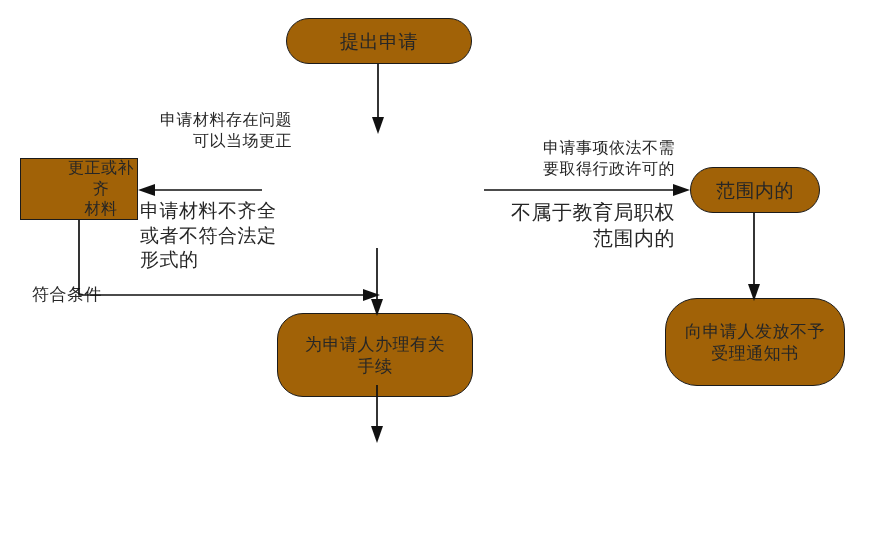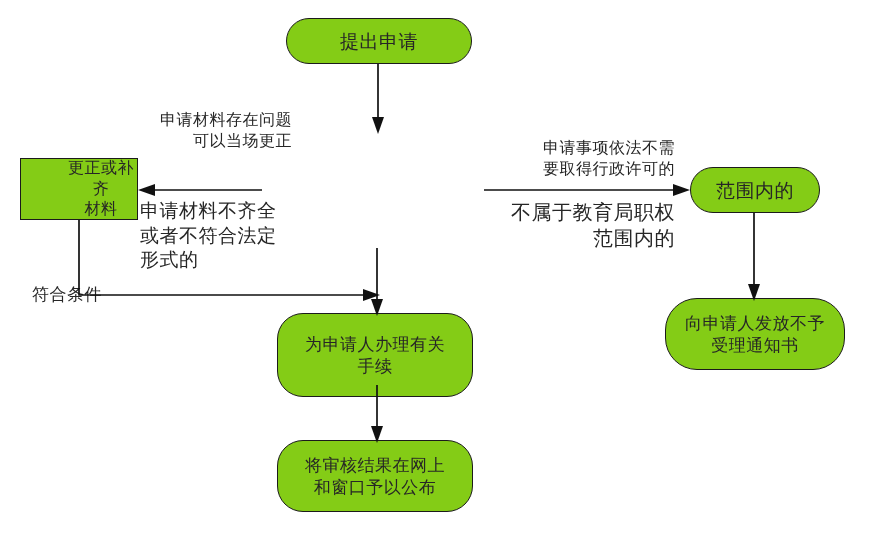--- a/index.html
+++ b/index.html
@@ -19,21 +19,21 @@
   }
   
   .node {
     position: absolute;
     box-sizing: border-box;
     display: flex;
     align-items: center;
     justify-content: center;
     text-align: center;
     border: 1.6px solid #1b1b1b;
-    background: #84cc16;
+    background: #a16207;
     color: #262626;
     line-height: 1.30;
     letter-spacing: 0.5px;
     white-space: pre-line;
   }
   .node.rounded { border-radius: 26px; }
   .node.rect    { border-radius: 0; }
 
   
   .diamond-wrap {
@@ -87,28 +87,26 @@
 <div id="canvas">
 
   <div class="node rounded" style="left:286px; top:18px; width:186px; height:46px; font-size:19px;">提出申请</div>
 
 
   <div class="node rect" style="left:20px; top:158px; width:118px; height:62px; font-size:16px;padding-left:44px;">更正或补齐
 材料</div>
 
   <div class="node rounded" style="left:690px; top:167px; width:130px; height:46px; font-size:19px;">范围内的</div>
 
-  <div class="node rounded" style="left:665px; top:298px; width:180px; height:72px; font-size:17px;border-radius:32px;">向申请人发放不予
+  <div class="node rounded" style="left:665px; top:298px; width:180px; height:88px; font-size:17px;border-radius:32px;">向申请人发放不予
 受理通知书</div>
 
   <div class="node rounded" style="left:277px; top:313px; width:196px; height:84px; font-size:17px;">为申请人办理有关
 手续</div>
 
-  <div class="node rounded" style="left:277px; top:440px; width:196px; height:72px; font-size:17px;">将审核结果在网上
-和窗口予以公布</div>
 
   <div class="annot" style="left:112px; top:110px; width:180px; font-size:16px;">申请材料存在问题
 可以当场更正</div>
 
   <div class="annot left-align" style="left:140px; top:198px; width:150px; font-size:19px;">申请材料不齐全
 或者不符合法定
 形式的</div>
 
   <div class="annot left-align" style="left:32px; top:283px; width:110px; font-size:17px;">符合条件</div>
 

